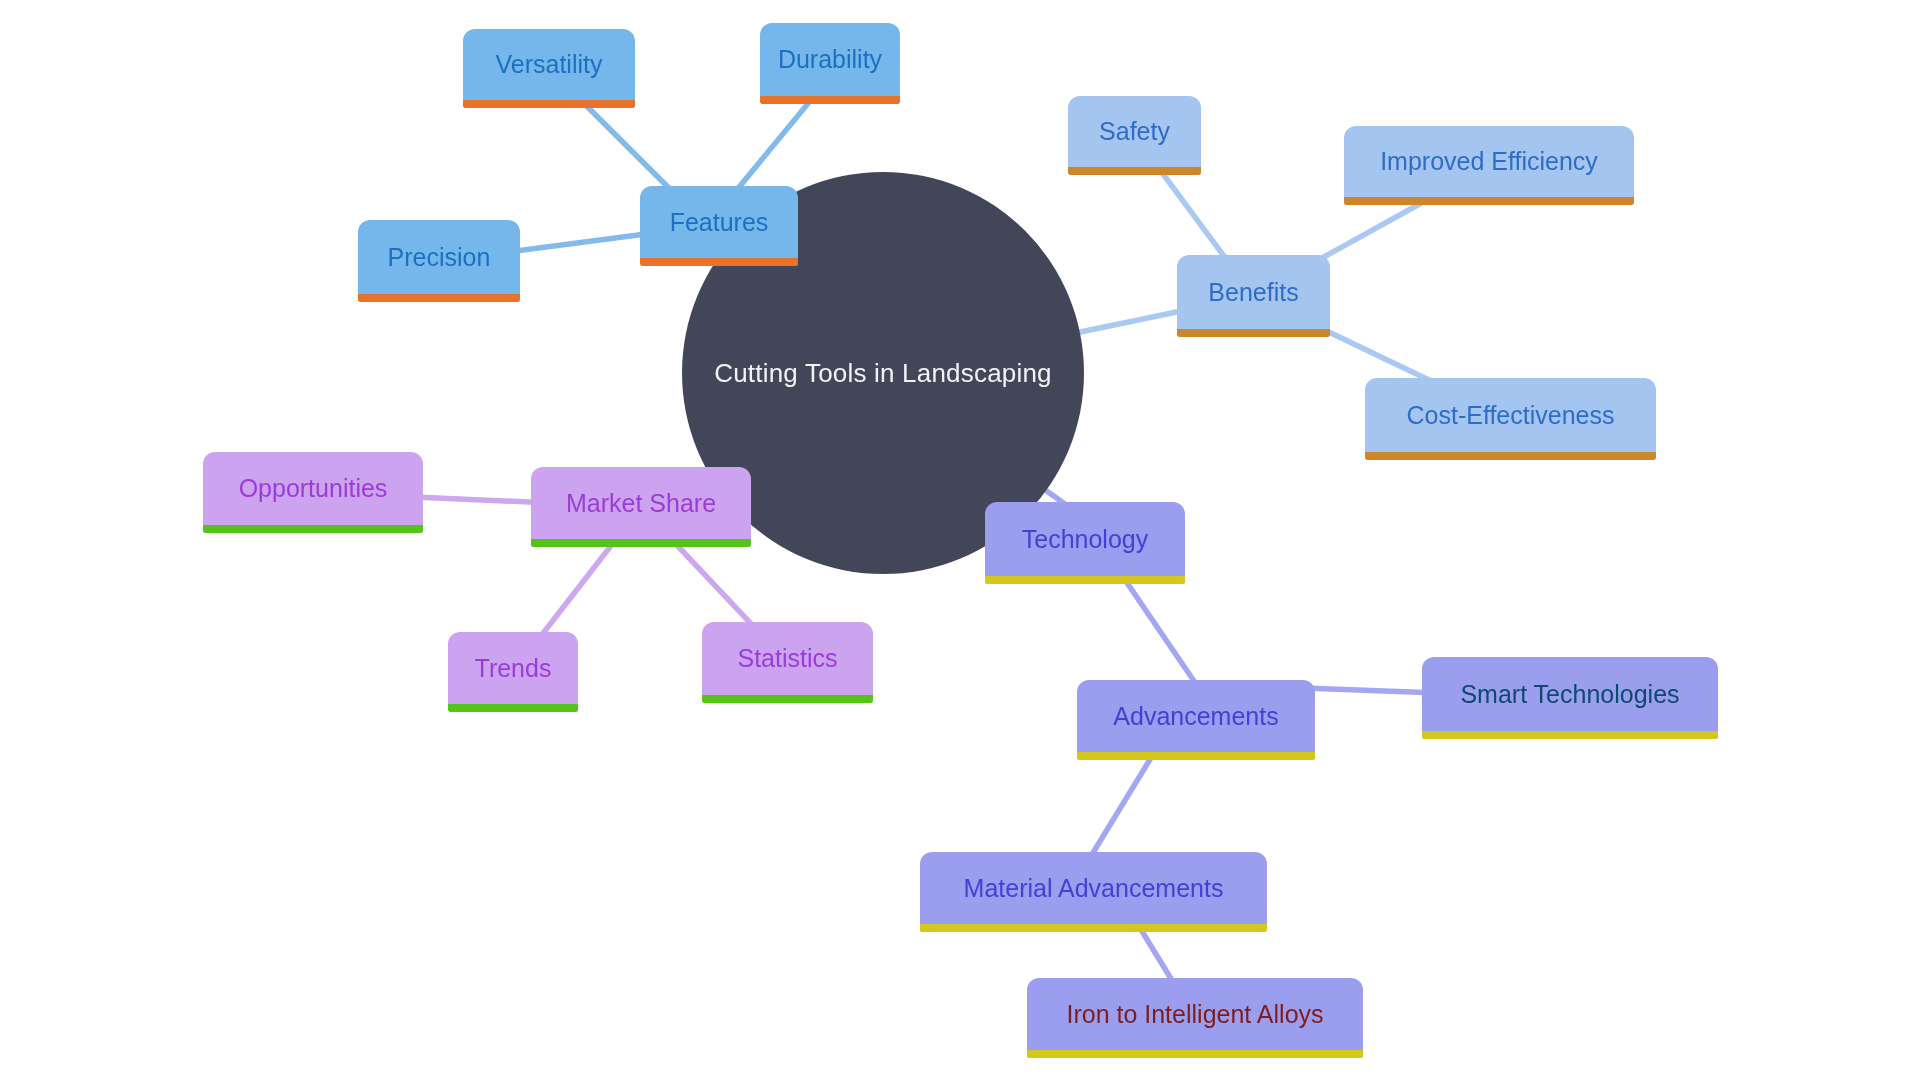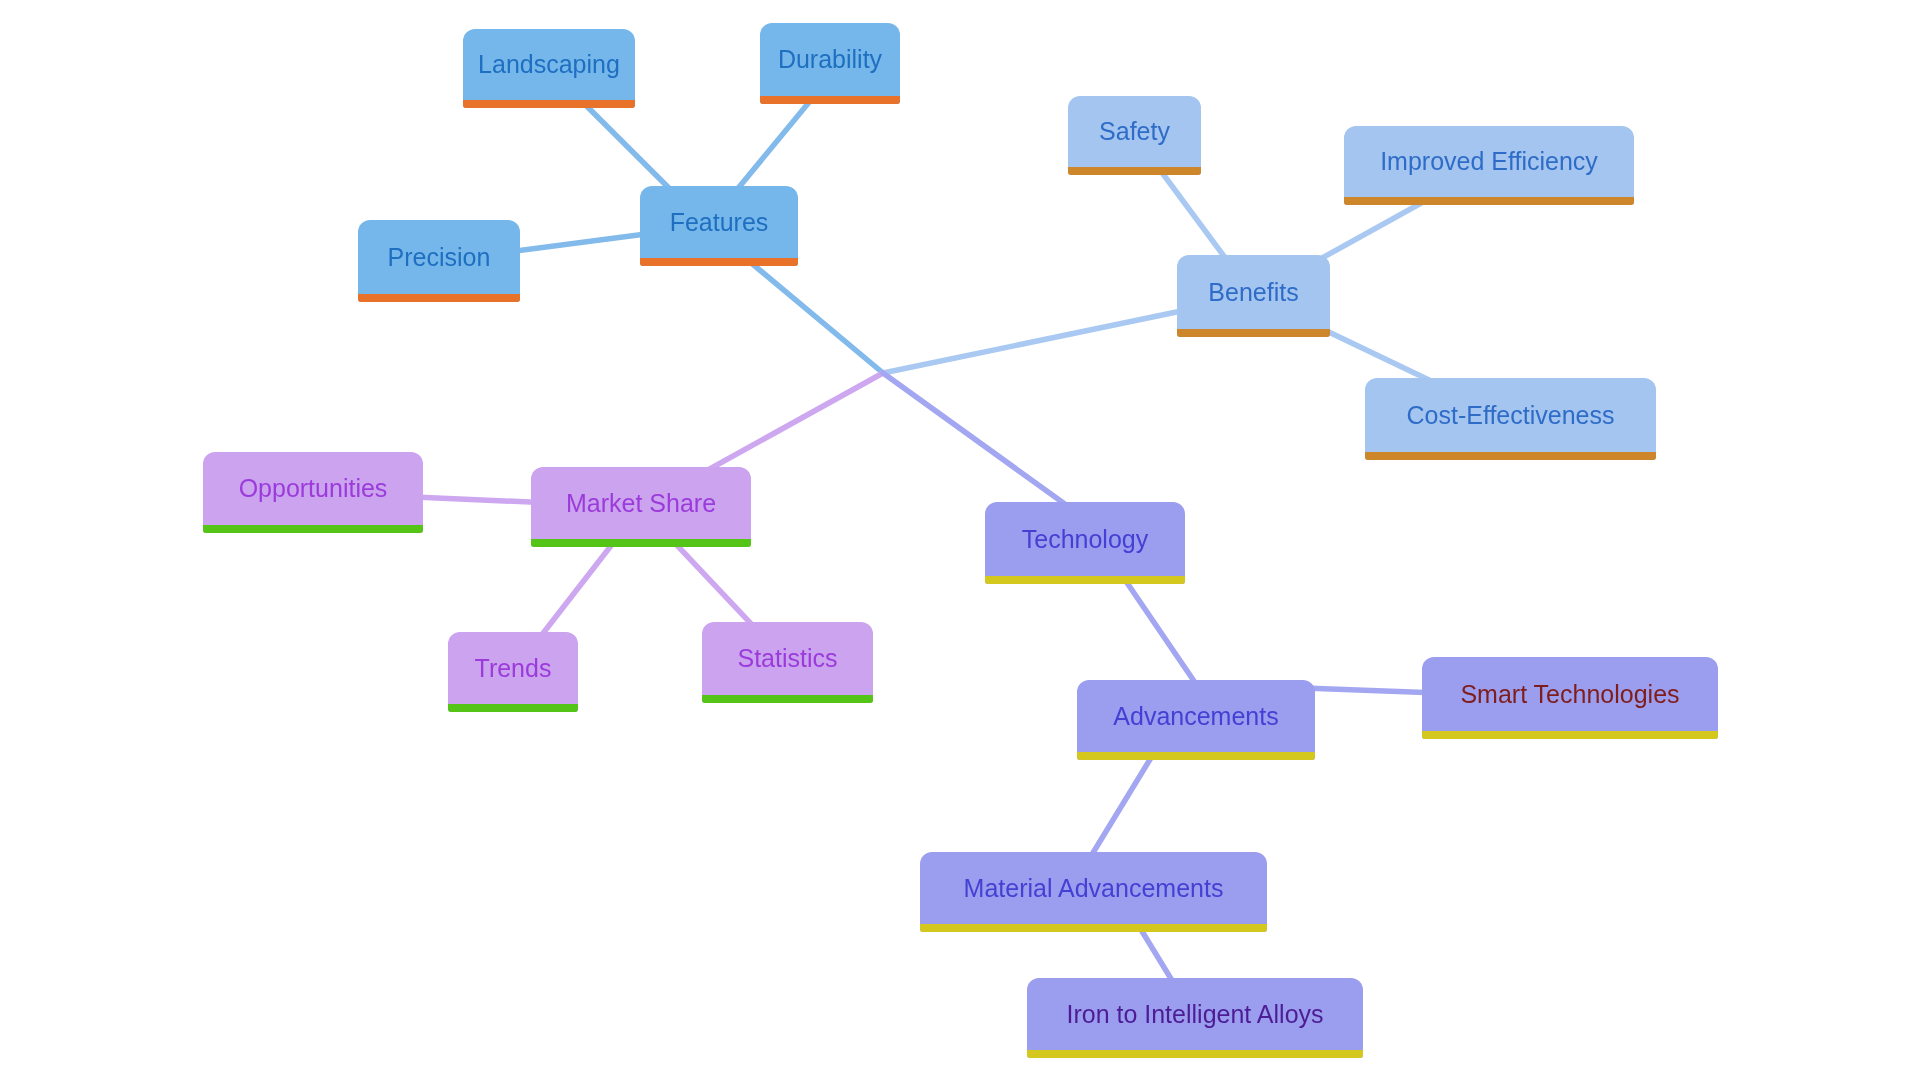--- a/index.html
+++ b/index.html
@@ -75,28 +75,31 @@
       <line x1="641" y1="507" x2="313" y2="492.5" stroke="#CDA7F0" stroke-width="5.5" stroke-linecap="round"></line>
       <line x1="641" y1="507" x2="513" y2="672" stroke="#CDA7F0" stroke-width="5.5" stroke-linecap="round"></line>
       <line x1="641" y1="507" x2="787.5" y2="662.5" stroke="#CDA7F0" stroke-width="5.5" stroke-linecap="round"></line>
       <line x1="883" y1="373" x2="1081.5" y2="516" stroke="#A3A6F1" stroke-width="5.5" stroke-linecap="round"></line>
       <line x1="1081.5" y1="516" x2="1196" y2="684" stroke="#A3A6F1" stroke-width="5.5" stroke-linecap="round"></line>
       <line x1="1196" y1="684" x2="1570" y2="698" stroke="#A3A6F1" stroke-width="5.5" stroke-linecap="round"></line>
       <line x1="1196" y1="684" x2="1093.5" y2="852" stroke="#A3A6F1" stroke-width="5.5" stroke-linecap="round"></line>
       <line x1="1093.5" y1="852" x2="1195" y2="1018" stroke="#A3A6F1" stroke-width="5.5" stroke-linecap="round"></line>
     </svg>
 
+  <div class="center-circle" id="center-circle" style="left: 682px; top: 172px; width: 402px; height: 402px; background: rgb(67, 70, 89); color: rgb(242, 243, 246);">
+    <span class="center-label">Cutting Tools in Landscaping</span>
+  </div>
 
   <div id="nodes-layer">
       <div class="node" style="left: 628px; top: 186px; width: 158px; height: 80px; background: rgb(118, 183, 235); margin-left: 12px;">
         <span class="node-label" style="color: rgb(30, 111, 192);">Features</span>
         <div class="node-underline" style="background: rgb(232, 114, 42);"></div>
       </div>
       <div class="node" style="left: 463px; top: 29px; width: 172px; height: 79px; background: rgb(118, 183, 235);">
-        <span class="node-label" style="color: rgb(30, 111, 192);">Landscaping</span>
+        <span class="node-label" style="color: rgb(30, 111, 192);">Versatility</span>
         <div class="node-underline" style="background: rgb(232, 114, 42);"></div>
       </div>
       <div class="node" style="left: 760px; top: 23px; width: 140px; height: 81px; background: rgb(118, 183, 235);">
         <span class="node-label" style="color: rgb(30, 111, 192);">Durability</span>
         <div class="node-underline" style="background: rgb(232, 114, 42);"></div>
       </div>
       <div class="node" style="left: 358px; top: 220px; width: 162px; height: 82px; background: rgb(118, 183, 235);">
         <span class="node-label" style="color: rgb(30, 111, 192);">Precision</span>
         <div class="node-underline" style="background: rgb(232, 114, 42);"></div>
       </div>
@@ -134,25 +137,25 @@
       </div>
       <div class="node" style="left: 985px; top: 502px; width: 200px; height: 82px; background: rgb(155, 158, 238);">
         <span class="node-label" style="color: rgb(69, 64, 212);">Technology</span>
         <div class="node-underline" style="background: rgb(212, 200, 31);"></div>
       </div>
       <div class="node" style="left: 1077px; top: 680px; width: 238px; height: 80px; background: rgb(155, 158, 238);">
         <span class="node-label" style="color: rgb(69, 64, 212);">Advancements</span>
         <div class="node-underline" style="background: rgb(212, 200, 31);"></div>
       </div>
       <div class="node" style="left: 1422px; top: 657px; width: 296px; height: 82px; background: rgb(155, 158, 238);">
-        <span class="node-label" style="color: #7f1d1d;">Smart Technologies</span>
+        <span class="node-label" style="color: #0c4a6e;">Smart Technologies</span>
         <div class="node-underline" style="background: rgb(212, 200, 31);"></div>
       </div>
       <div class="node" style="left: 920px; top: 852px; width: 347px; height: 80px; background: rgb(155, 158, 238);">
         <span class="node-label" style="color: rgb(69, 64, 212);">Material Advancements</span>
         <div class="node-underline" style="background: rgb(212, 200, 31);"></div>
       </div>
       <div class="node" style="left: 1027px; top: 978px; width: 336px; height: 80px; background: rgb(155, 158, 238);">
-        <span class="node-label" style="color: #4c1d95; text-align: center;">Iron to Intelligent Alloys</span>
+        <span class="node-label" style="color: #7f1d1d; text-align: center;">Iron to Intelligent Alloys</span>
         <div class="node-underline" style="background: rgb(212, 200, 31);"></div>
       </div>
     </div>
 </div>
 
 </body></html>

